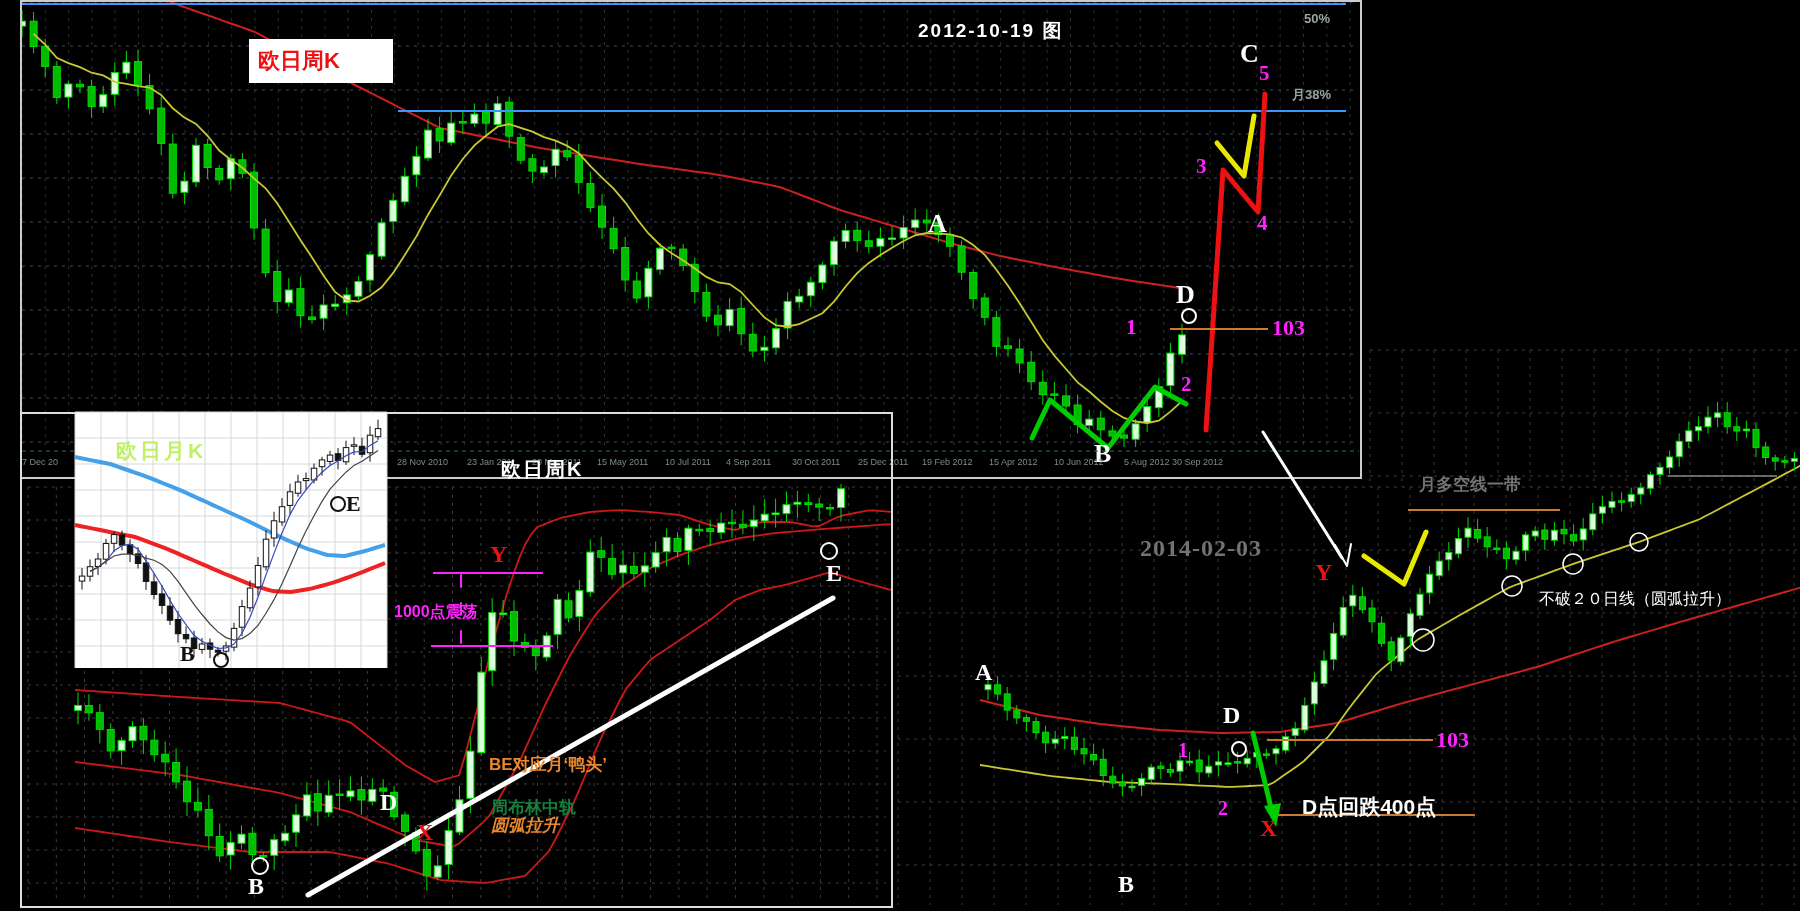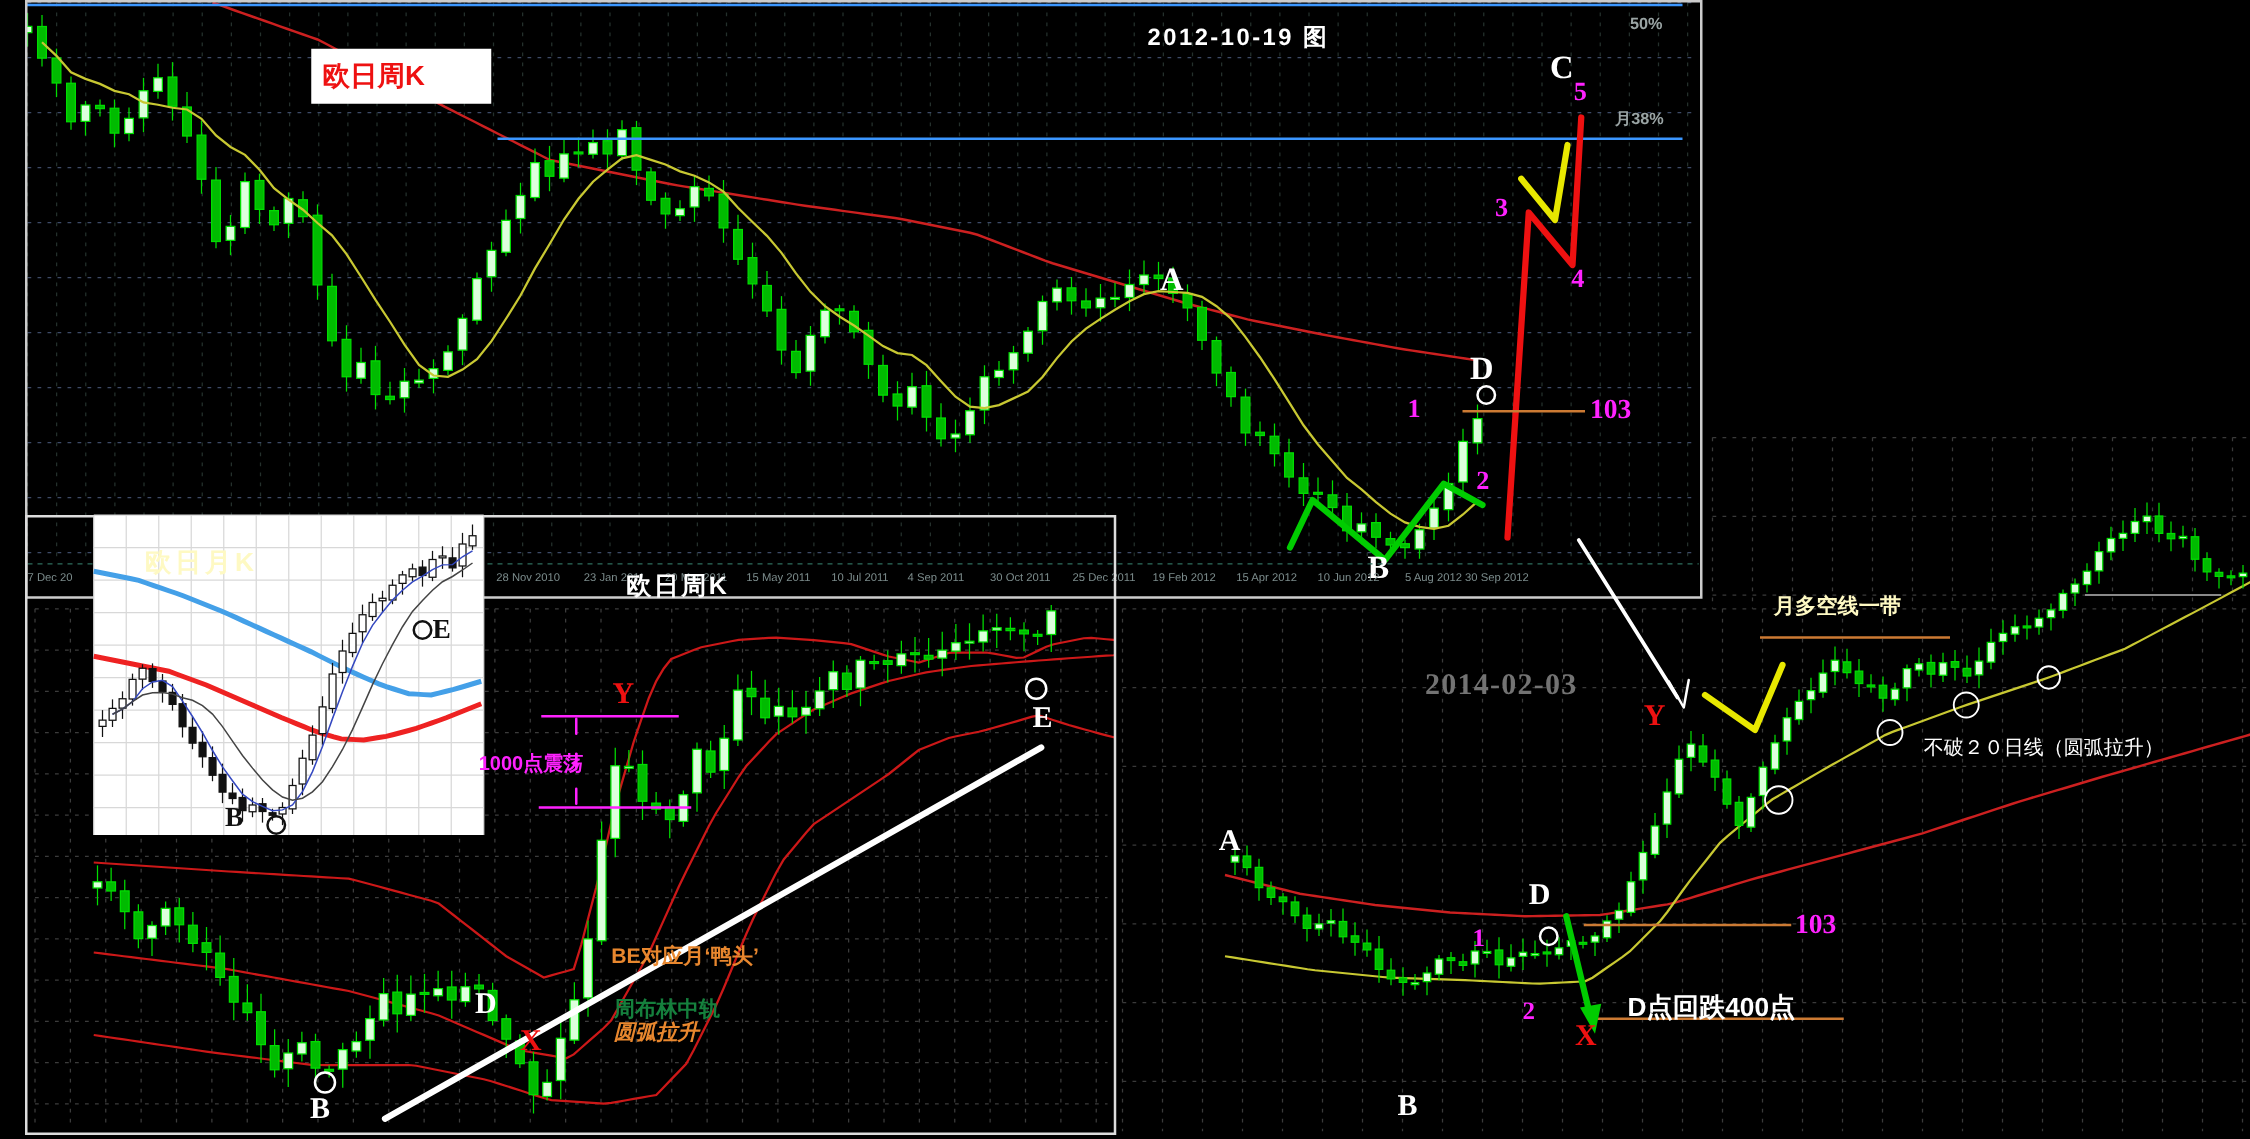--- a/index.html
+++ b/index.html
@@ -897,32 +897,32 @@
         <text x="1416" y="746.7" fill="#ff22ff" font-size="22" font-weight="bold" font-family="'Liberation Serif',serif">103</text>
       </g>
     </svg>
 
   <div class="lbl b" style="left:229px;top:39px;width:144px;height:44px;background:#ffffff;color:#ee1111;font-size:22px;padding-left:9px;box-sizing:border-box;display:flex;align-items:center;">
       <span>欧日周K</span>
     </div>
 
   <div class="lbl b" style="left:898px;top:20px;color:#ffffff;font-size:19px;letter-spacing:2px;font-family:Liberation Sans, sans-serif;text-align:center;">2012-10-19 图</div>
 
-  <div class="lbl b" style="left:96px;top:439px;color:#fef9c3;font-size:21px;letter-spacing:3px;text-align:right;">欧日月K</div>
+  <div class="lbl b" style="left:96px;top:439px;color:#bef264;font-size:21px;letter-spacing:3px;text-align:right;">欧日月K</div>
 
   <div class="lbl b" style="left:481px;top:458px;color:#ffffff;font-size:20px;letter-spacing:2px;">欧日周K</div>
 
   <div class="lbl b" style="left:1120px;top:535px;color:#737373;font-size:24px;letter-spacing:1px;font-family:'Liberation Serif',serif;">2014-02-03</div>
 
-  <div class="lbl b" style="left:363px;top:603px;color:#ff22ff;font-size:16px;">1000点震荡</div>
+  <div class="lbl b" style="left:374px;top:603px;color:#ff22ff;font-size:16px;">1000点震荡</div>
 
   <div class="lbl b" style="left:469px;top:755px;color:#e8872e;font-size:17px;text-align:center;">BE对应月‘鸭头’</div>
 
   <div class="lbl b" style="left:471px;top:798px;color:#15803d;font-size:17px;">周布林中轨</div>
 
   <div class="lbl b" style="left:471px;top:816px;color:#e8872e;font-size:17px;font-style:italic;">圆弧拉升</div>
 
-  <div class="lbl b" style="left:1399px;top:475px;color:#fef9c3;font-size:17px;">月多空线一带</div>
+  <div class="lbl b" style="left:1399px;top:475px;color:#737373;font-size:17px;">月多空线一带</div>
 
   <div class="lbl" style="left:1519px;top:590px;color:#ffffff;font-size:16px;">不破２０日线（圆弧拉升）</div>
 
   <div class="lbl b" style="left:1282px;top:795px;color:#ffffff;font-size:21px;">D点回跌400点</div>
 </div>
 
 </body></html>

